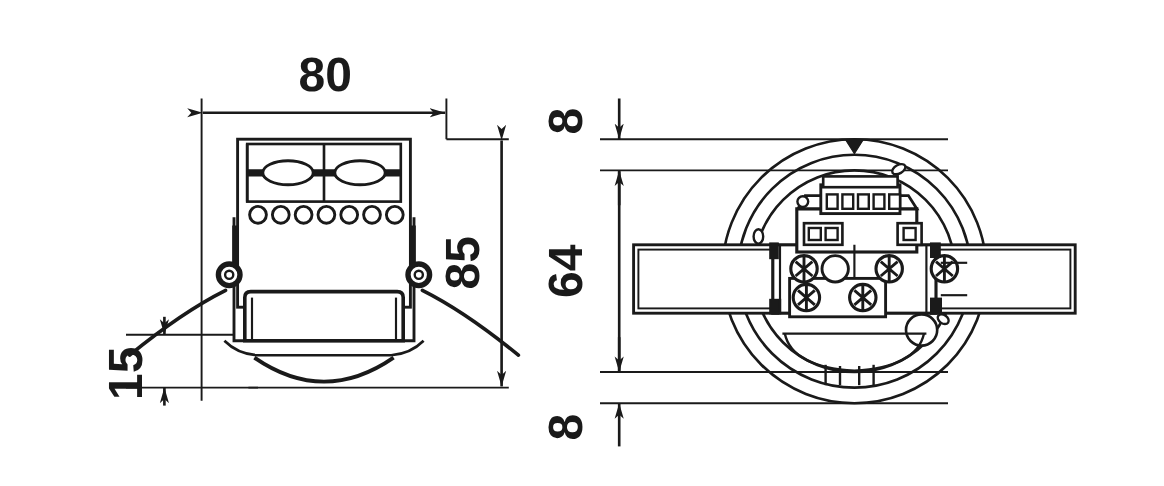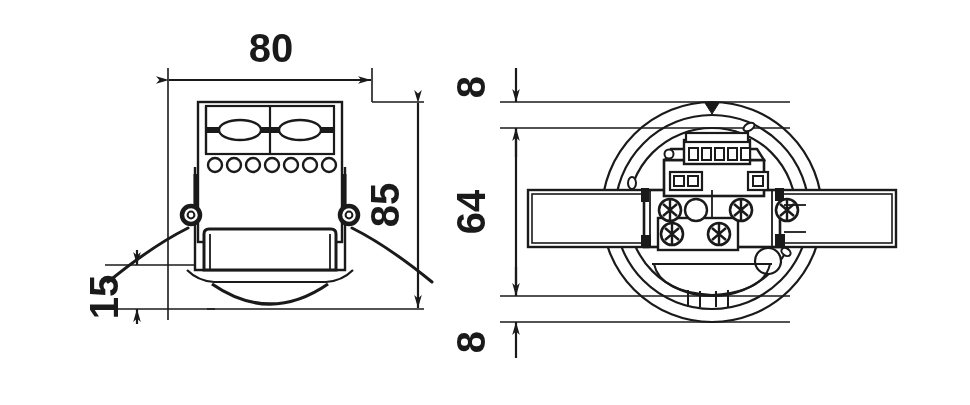--- a/index.html
+++ b/index.html
@@ -1,21 +1,21 @@
 <!DOCTYPE html>
 <html><head>
 <meta charset="utf-8">
 <style>
   html,body{margin:0;padding:0;background:#ffffff;}
   body{
     width:970px;height:405px;overflow:hidden;
     font-family:"Liberation Sans", sans-serif;
     position:relative;
   }
-  #drawing-root{position:absolute;left:0;top:2px;width:970px;height:361px;text-align:center;}
+  #drawing-root{position:absolute;left:0;top:16px;width:970px;height:361px;text-align:center;}
   svg{display:block;}
   .dimtext{
     font-family:"Liberation Sans", sans-serif;
     font-weight:700;
     fill:#1a1a1a;
     font-size:40px;
     letter-spacing:0px;
   }
 </style>
 </head>

